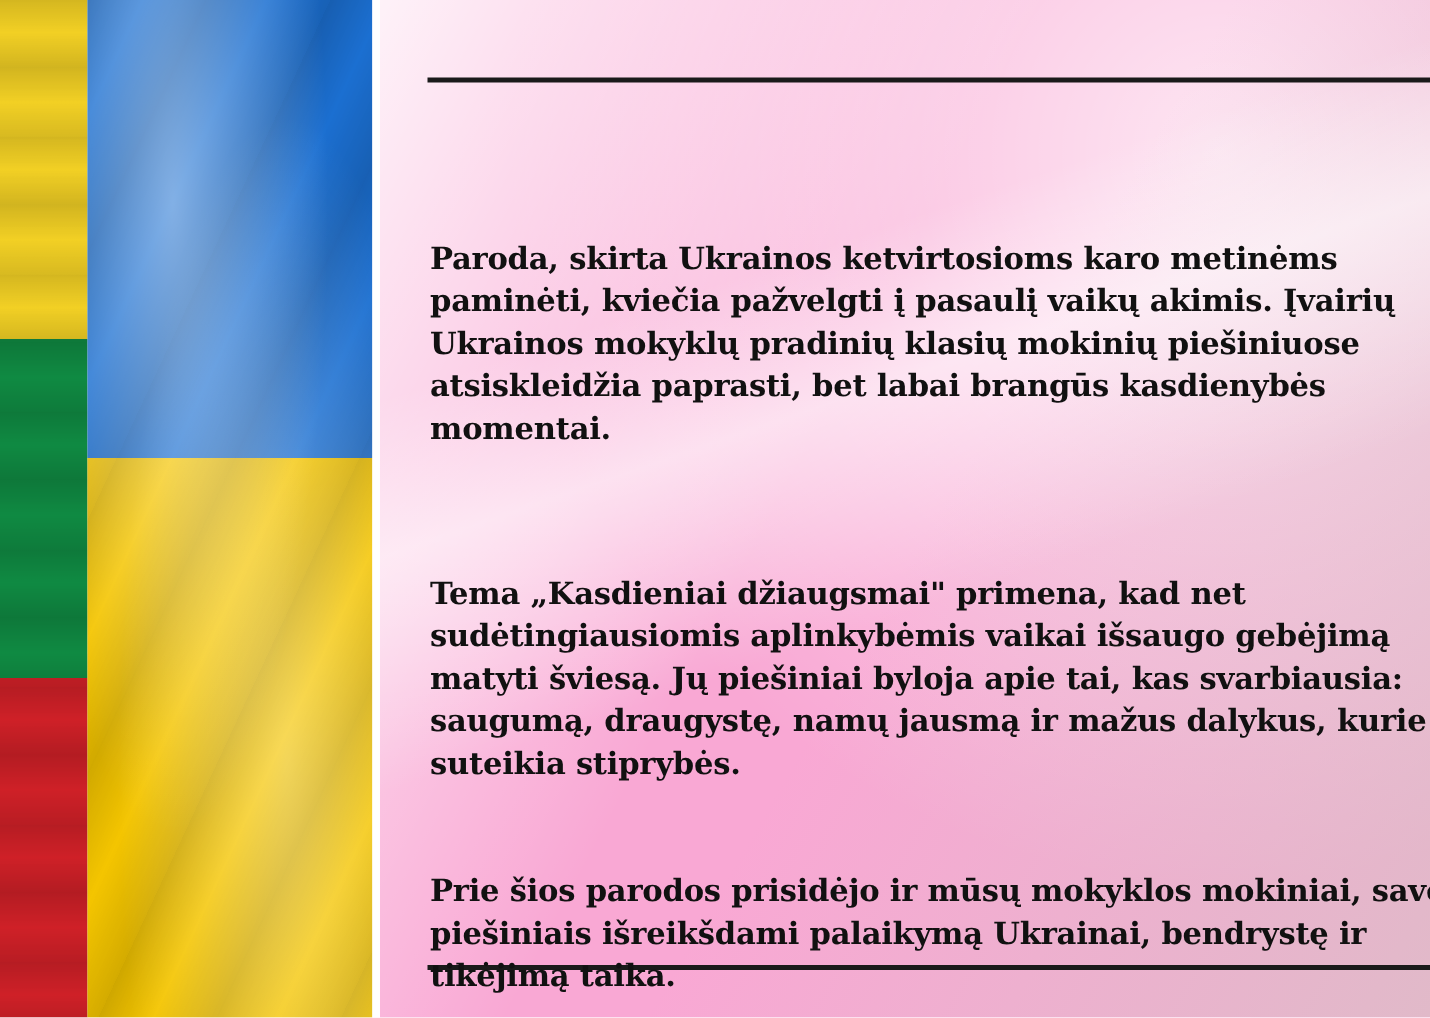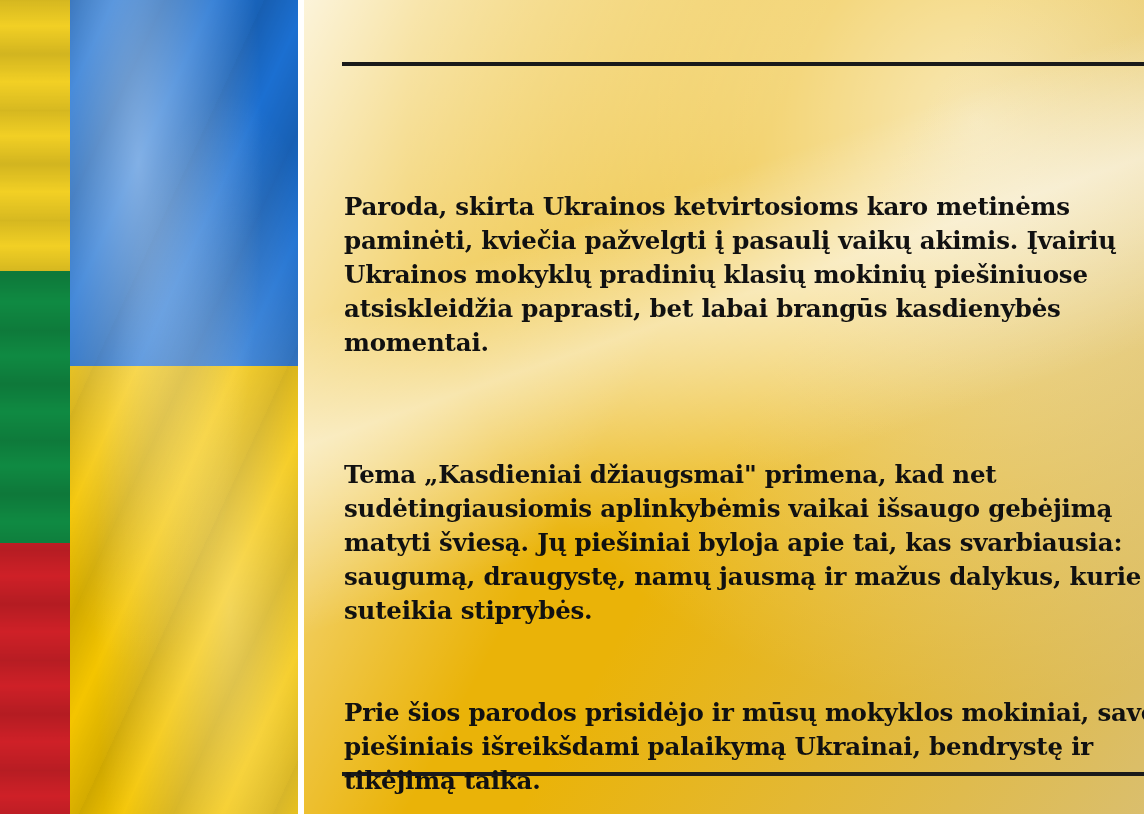--- a/index.html
+++ b/index.html
@@ -97,21 +97,21 @@
     background: #ffffff;
   }
 
   
   .text-panel {
     position: absolute;
     left: 304px;
     top: 0;
     width: 840px;
     height: 814px;
-    background: #eab308;
+    background: #f9a8d4;
     overflow: hidden;
   }
   .paper-light {
     position: absolute;
     inset: 0;
     background:
       linear-gradient(118deg, rgba(255,255,255,0.85) 0%, rgba(255,255,255,0.0) 42%),
       linear-gradient(300deg, rgba(205,200,192,0.55) 0%, rgba(255,255,255,0) 48%),
       radial-gradient(ellipse at 80% 15%, rgba(255,255,255,0.7), rgba(255,255,255,0) 60%);
     pointer-events: none;

